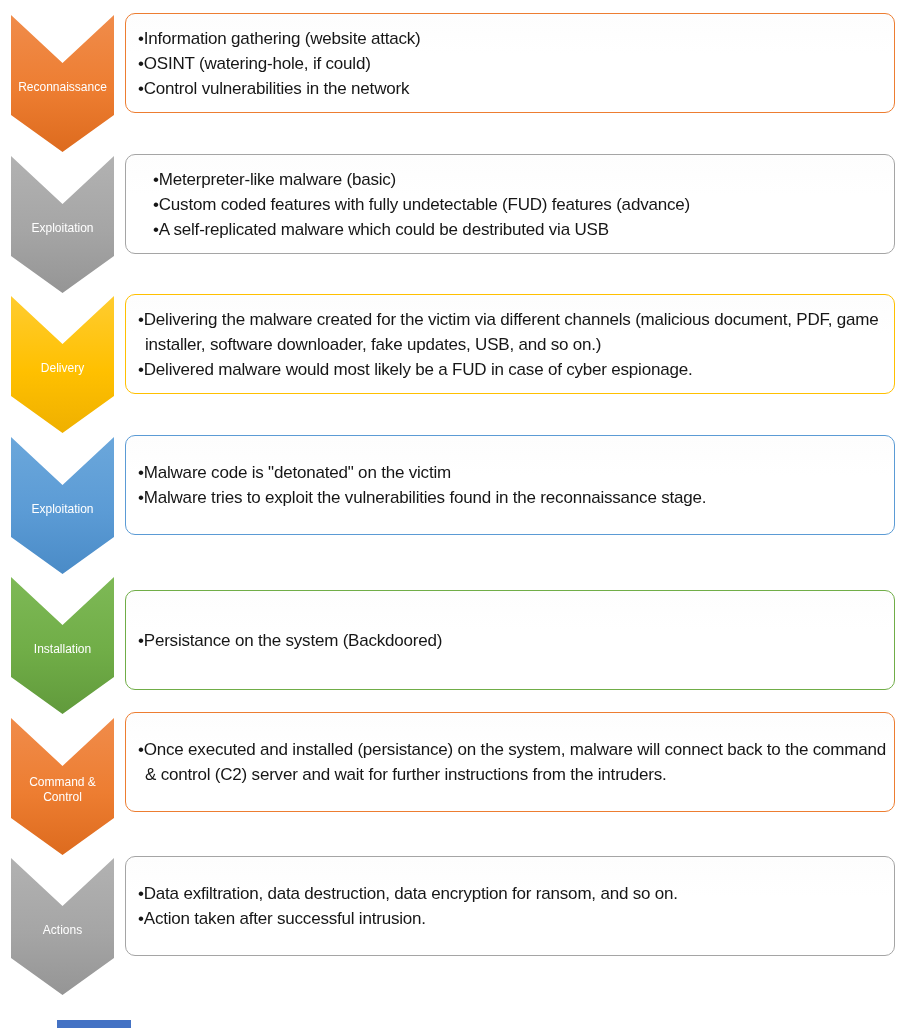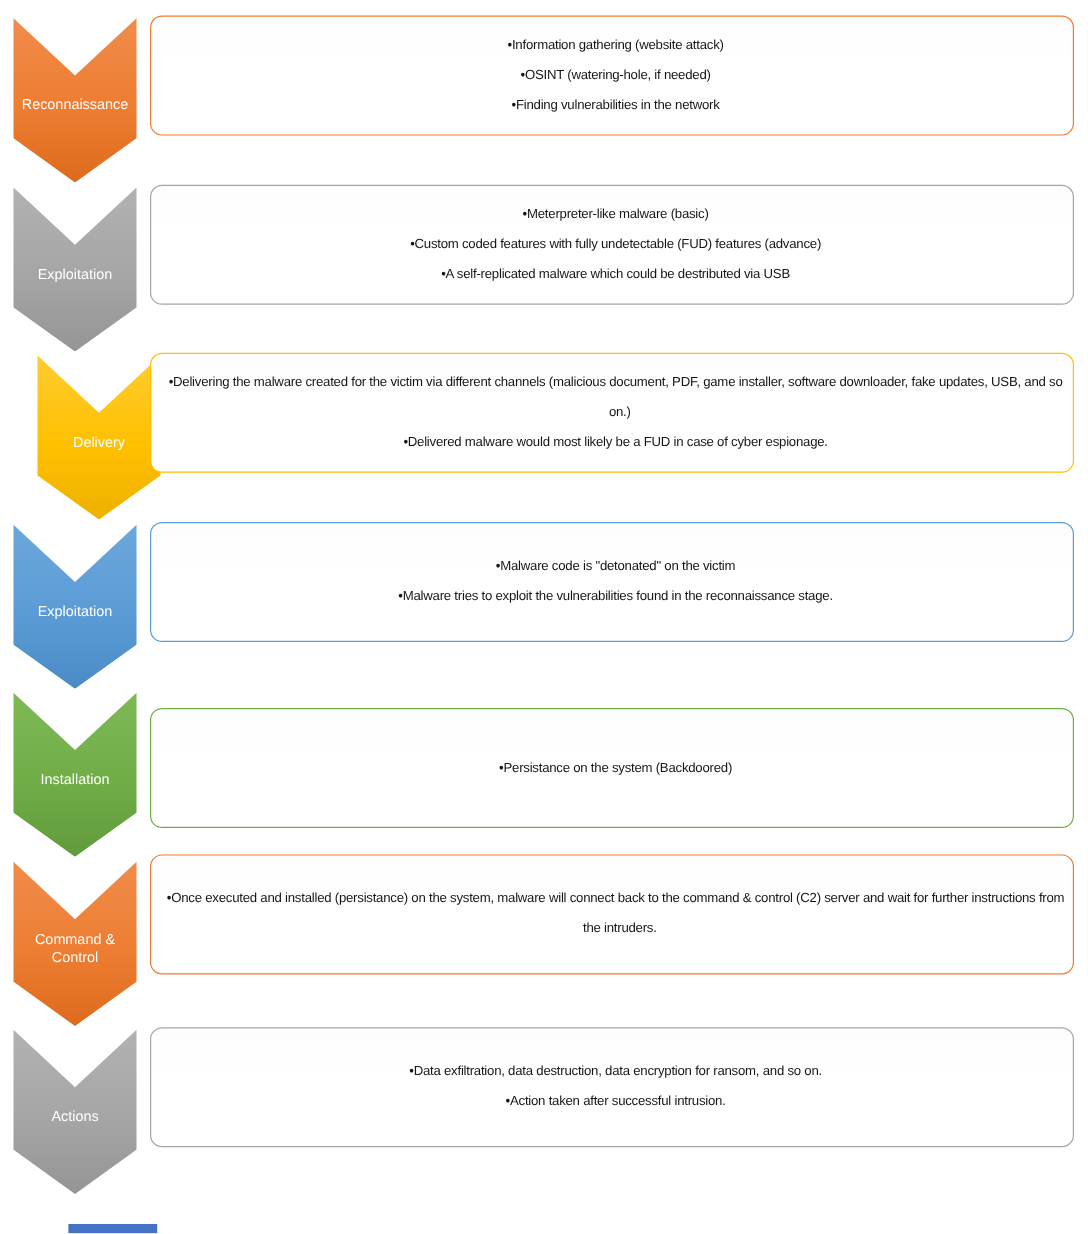--- a/index.html
+++ b/index.html
@@ -49,62 +49,61 @@
     list-style: none;
     margin: 0;
     padding: 2px 6px 2px 12px;
     height: 100%;
     box-sizing: border-box;
     display: flex;
     flex-direction: column;
     justify-content: center;
   }
   .box li {
-    font-size: 11px;
+    font-size: 17px;
     line-height: 25px;
     letter-spacing: -0.2px;
     color: #161616;
     padding-left: 7px;
     text-indent: -7px;
-    text-align: center;
   }
   .sliver {
     position: absolute;
     left: 57px;
     top: 1020px;
     width: 74px;
     height: 8px;
   }
 </style>
 </head>
 <body>
 
 <div class="canvas">
   <div>
       <div class="chevron" style="top: 15px; background: linear-gradient(rgb(240, 140, 75) 0%, rgb(237, 125, 49) 55%, rgb(221, 107, 30) 100%);">
         <span class="chevron-label">Reconnaissance</span>
       </div>
       <div class="box" style="top: 13px; border-color: rgb(237, 125, 49);">
         <ul>
           <li>•Information gathering (website attack)</li>
-          <li>•OSINT (watering-hole, if needed)</li>
-          <li>•Finding vulnerabilities in the network</li>
+          <li>•OSINT (watering-hole, if could)</li>
+          <li>•Control vulnerabilities in the network</li>
         </ul>
       </div>
       <div class="chevron" style="top: 156px; background: linear-gradient(rgb(178, 178, 178) 0%, rgb(165, 165, 165) 55%, rgb(149, 149, 149) 100%);">
         <span class="chevron-label">Exploitation</span>
       </div>
-      <div class="box" style="top: 154px; border-color: rgb(165, 165, 165);">
+      <div class="box" style="top: 154px; border-color: rgb(165, 165, 165); padding-left: 15px;">
         <ul>
           <li>•Meterpreter-like malware (basic)</li>
           <li>•Custom coded features with fully undetectable (FUD) features (advance)</li>
           <li>•A self-replicated malware which could be destributed via USB</li>
         </ul>
       </div>
-      <div class="chevron" style="top: 296px; background: linear-gradient(rgb(255, 204, 48) 0%, rgb(255, 192, 0) 55%, rgb(239, 176, 0) 100%); margin-left: 20px;">
+      <div class="chevron" style="top: 296px; background: linear-gradient(rgb(255, 204, 48) 0%, rgb(255, 192, 0) 55%, rgb(239, 176, 0) 100%);">
         <span class="chevron-label">Delivery</span>
       </div>
       <div class="box" style="top: 294px; border-color: rgb(255, 192, 0);">
         <ul>
           <li>•Delivering the malware created for the victim via different channels (malicious document, PDF, game installer, software downloader, fake updates, USB, and so on.)</li>
           <li>•Delivered malware would most likely be a FUD in case of cyber espionage.</li>
         </ul>
       </div>
       <div class="chevron" style="top: 437px; background: linear-gradient(rgb(107, 167, 219) 0%, rgb(91, 155, 213) 55%, rgb(74, 139, 199) 100%);">
         <span class="chevron-label">Exploitation</span>

